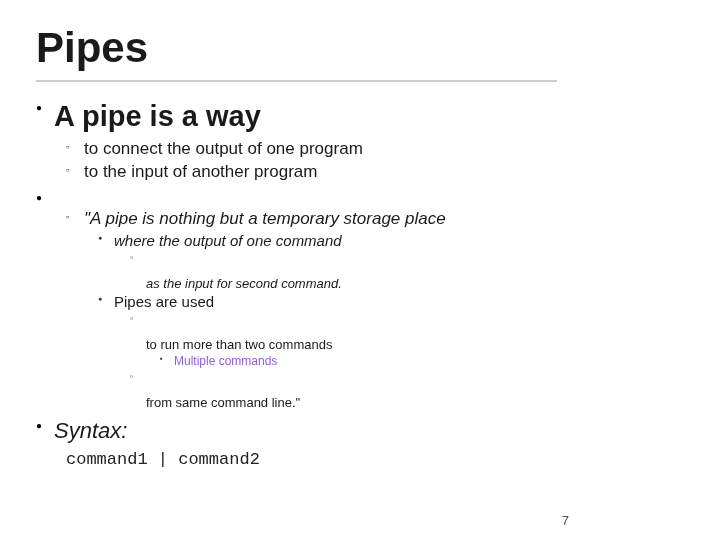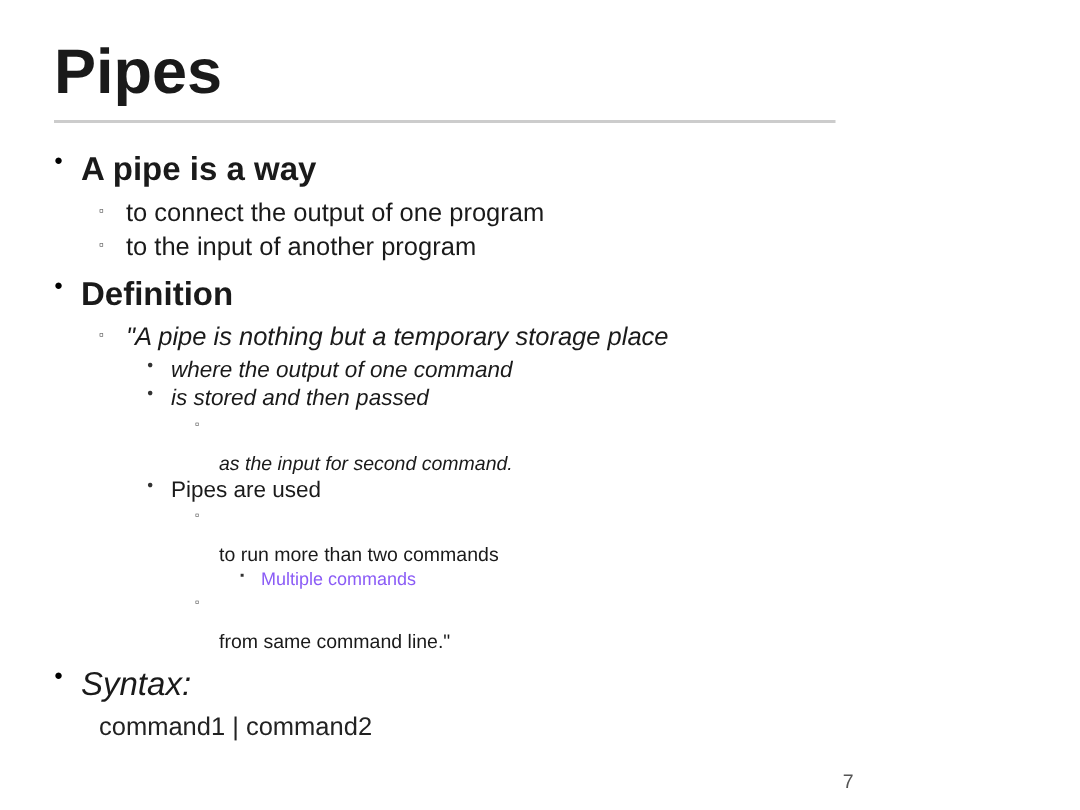--- a/index.html
+++ b/index.html
@@ -46,21 +46,21 @@
     }
 
     .l1-bullet {
       min-width: 18px;
       margin-top: 2px;
       font-size: 10px;
       color: #000;
     }
 
     .l1-text {
-      font-size: 22px;
+      font-size: 29px;
       font-weight: bold;
       color: #1a1a1a;
     }
 
     .l1-text-normal {
       font-size: 22px;
       color: #1a1a1a;
     }
 
     
@@ -153,21 +153,21 @@
       right: 24px;
       font-size: 13px;
       color: #555;
     }
 
     .section-gap {
       margin-bottom: 8px;
     }
 
     .code-text {
-      font-family: Liberation Sans, sans-serif;
+      font-family: Liberation Mono, monospace;
       font-size: 17px;
     }
 
     .syntax-block {
       margin-left: 30px;
       margin-top: 2px;
     }
   </style>
 </head>
 <body>
@@ -188,33 +188,28 @@
       </div>
       <div class="l2">
         <span class="l2-bullet">▫</span>
         <span class="l2-text">to the input of another program</span>
       </div>
     </div>
 
     <div class="section-gap">
       <div class="l1">
         <span class="l1-bullet">●</span>
-        <span class="l1-text">Definition</span>
       </div>
       <div class="l2">
         <span class="l2-bullet">▫</span>
         <span class="l2-text italic">"A pipe is nothing but a temporary storage place</span>
       </div>
       <div class="l3">
         <span class="l3-bullet">●</span>
         <span class="l3-text italic">where the output of one command</span>
-      </div>
-      <div class="l3">
-        <span class="l3-bullet">●</span>
-        <span class="l3-text italic">is stored and then passed</span>
       </div>
       <div class="l4">
         <span class="l4-bullet">▫</span>
         <span class="l4-text italic">as the input for second command.</span>
       </div>
       <div class="l3">
         <span class="l3-bullet">●</span>
         <span class="l3-text">Pipes are used</span>
       </div>
       <div class="l4">

